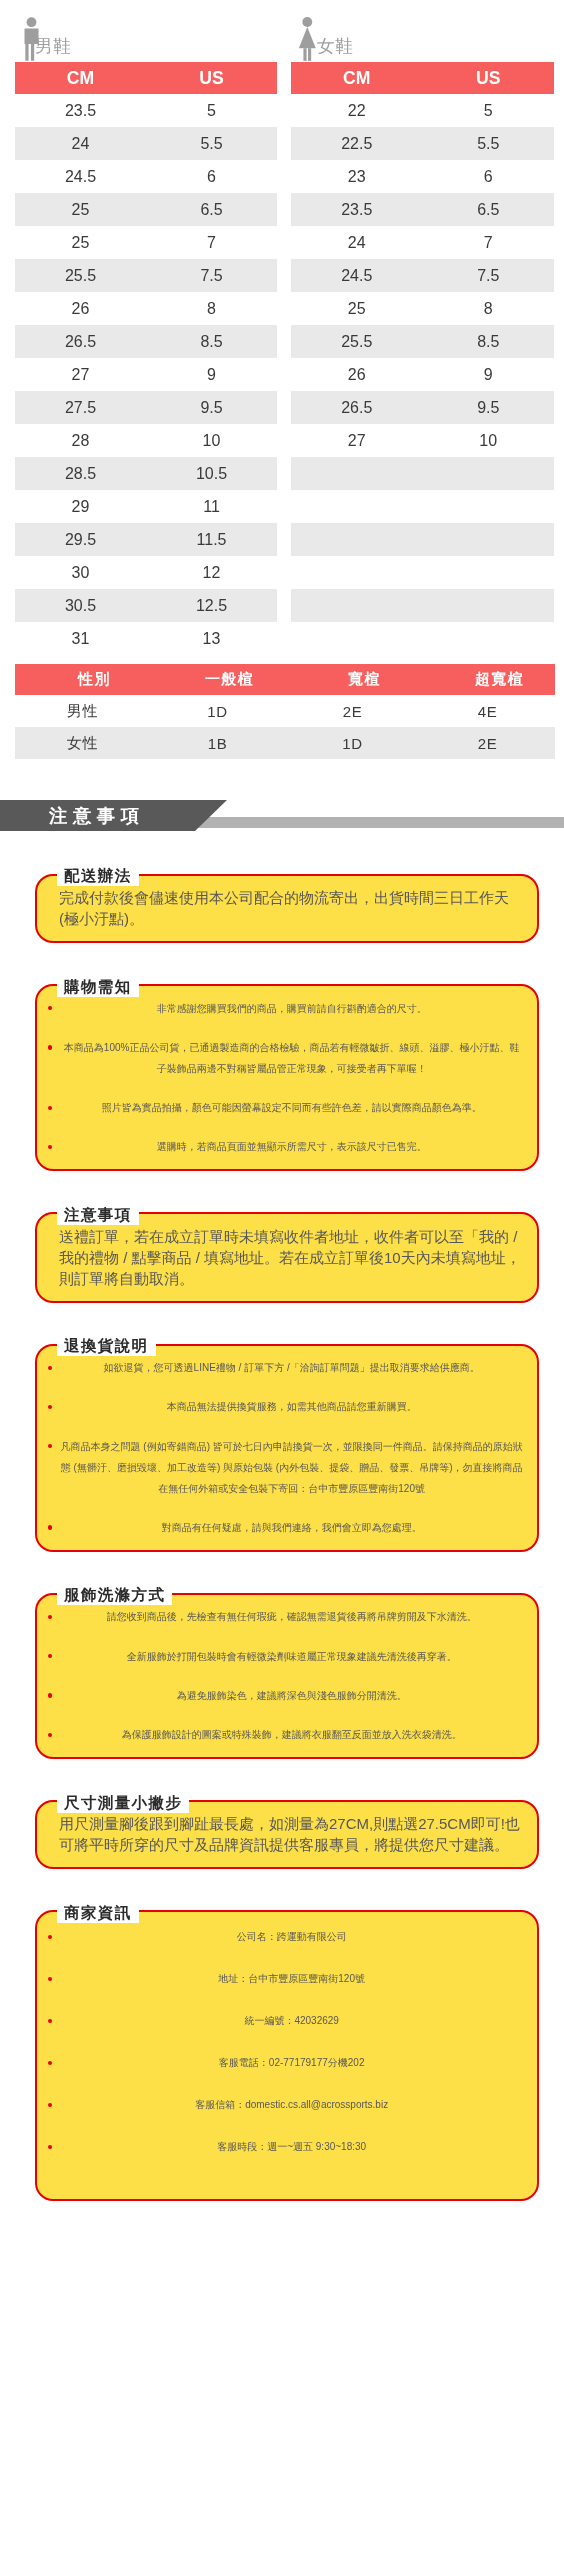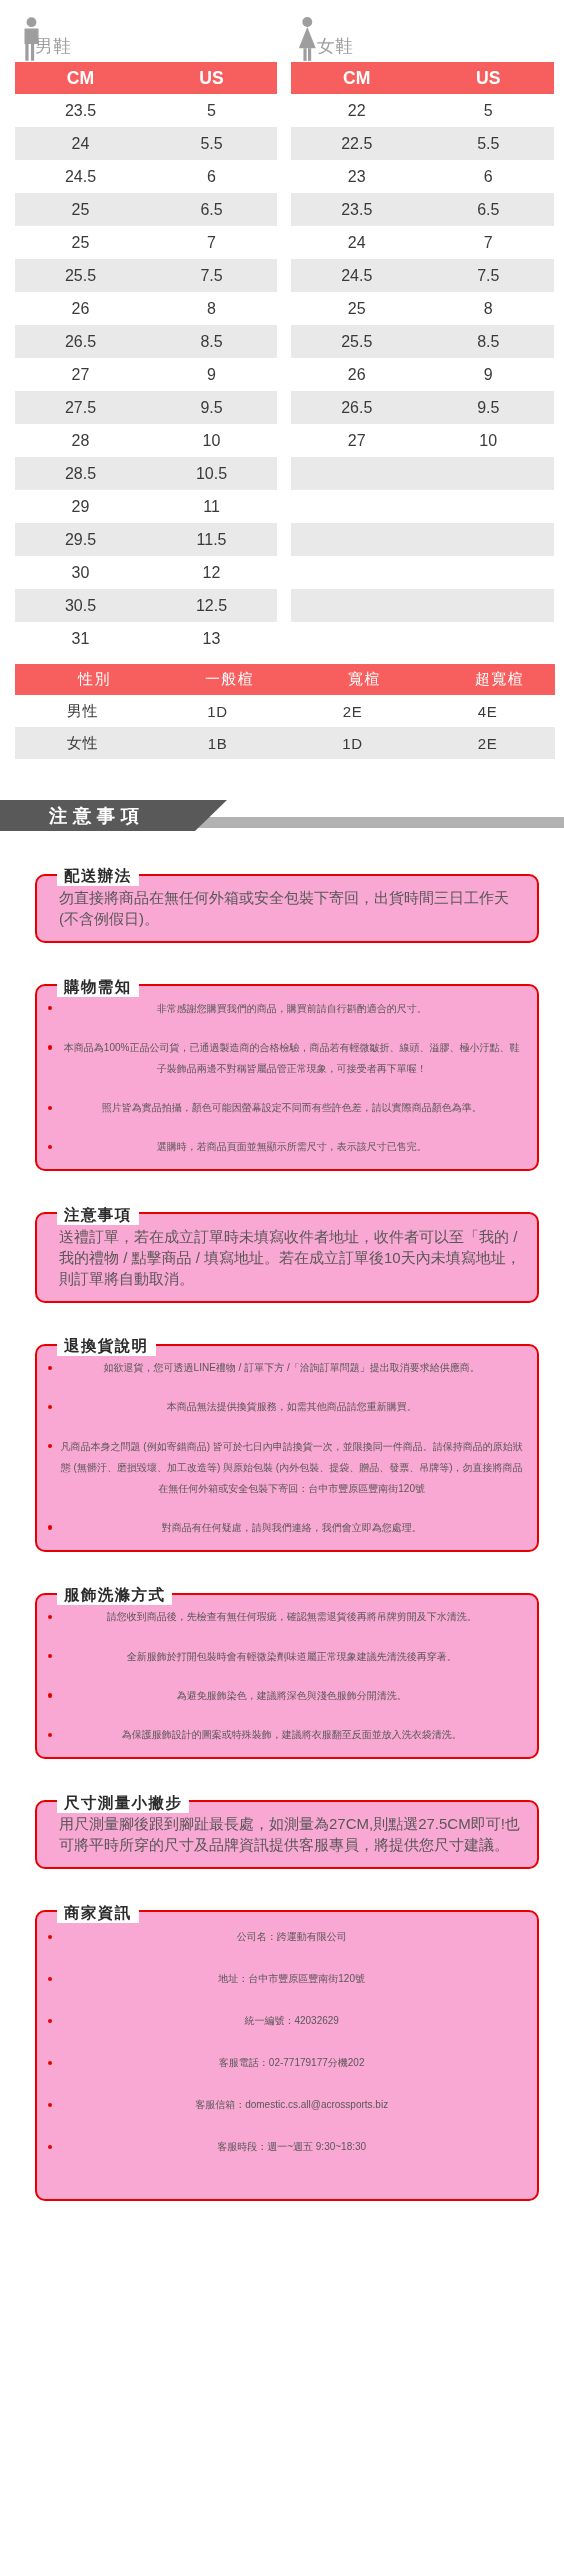--- a/index.html
+++ b/index.html
@@ -28,38 +28,38 @@
                   color:#fff;font-weight:bold;font-size:17.6px;}
   .size-table .trow{display:flex;height:33px;}
   .size-table .trow.alt{background:var(--row-gray);}
   .size-table .td{flex:1;display:flex;align-items:center;justify-content:center;
                   color:var(--num-dark);font-size:16px;}
 
   
   .width-table{position:absolute;top:664px;left:15px;width:540px;}
   .width-table .thead{display:flex;height:31px;background:var(--red-header);}
   .width-table .th{flex:1;display:flex;align-items:center;justify-content:center;
-                   color:#fff;font-weight:normal;font-size:15px;letter-spacing:1.4px;padding-left:24px;}
+                   color:#fff;font-weight:bold;font-size:15px;letter-spacing:1.4px;padding-left:24px;}
   .width-table .trow{display:flex;height:32px;}
   .width-table .trow.alt{background:var(--row-gray);}
   .width-table .td{flex:1;display:flex;align-items:center;justify-content:center;
                    color:var(--num-dark);font-size:15px;letter-spacing:0.7px;}
 
   
   .banner{position:absolute;top:800px;left:0;width:564px;height:31px;}
   .banner .ribbon{position:absolute;top:17px;left:190px;right:0;height:11.3px;background:var(--ribbon-gray);}
   .banner .tag{position:absolute;top:0;left:0;width:227px;height:31px;background:var(--banner-dark);
                clip-path:polygon(0 0,100% 0,calc(100% - 32px) 100%,0 100%);
                display:flex;align-items:center;}
   .banner .tag-label{color:#fff;font-weight:bold;font-size:18.3px;letter-spacing:5.6px;padding-left:49px;}
 
   
   .sections{position:absolute;top:874px;left:35px;width:504px;}
-  .note-box{position:relative;border:2.1px solid var(--red-border);border-radius:10px;
-            margin-bottom:41px;padding:11.3px 12.7px 12px 22px;background:#f9a8d4;}
+  .note-box{position:relative;border:2.1px solid var(--red-border);border-radius:18px;
+            margin-bottom:41px;padding:11.3px 12.7px 12px 22px;background:#fde047;}
   .note-title{position:absolute;top:-10.6px;left:20px;height:21px;line-height:21px;
               background:#fff;padding:0 7px;font-size:15.5px;font-weight:bold;
               color:var(--title-dark);letter-spacing:1.4px;white-space:nowrap;}
   .para{font-size:15px;line-height:21px;color:var(--body-gray);}
   .bullet-item{position:relative;font-size:10px;line-height:21px;color:var(--body-gray);
                margin-bottom:18.3px;text-align:center;}
   .bullet-item:last-child{margin-bottom:0;}
   .merchant .bullet-item{margin-bottom:21px;}
   .merchant{padding-top:14px;padding-bottom:21px;}
   .dot{position:absolute;left:-11.3px;top:8.5px;width:4.2px;height:4.2px;border-radius:50%;
@@ -269,21 +269,21 @@
   <div class="banner">
     <div class="ribbon"></div>
     <div class="tag">
       <span class="tag-label">注意事項</span>
     </div>
   </div>
 
   <div class="sections" id="sections">
       <div class="note-box">
         <span class="note-title">配送辦法</span>
-        <p class="para">勿直接將商品在無任何外箱或安全包裝下寄回，出貨時間三日工作天(不含例假日)。</p>
+        <p class="para">完成付款後會儘速使用本公司配合的物流寄出，出貨時間三日工作天(極小汙點)。</p>
       </div>
       <div class="note-box">
         <span class="note-title">購物需知</span>
         <div class="bullet-item"><span class="dot"></span><span>非常感謝您購買我們的商品，購買前請自行斟酌適合的尺寸。</span></div>
         <div class="bullet-item"><span class="dot"></span><span>本商品為100%正品公司貨，已通過製造商的合格檢驗，商品若有輕微皺折、線頭、溢膠、極小汙點、鞋子裝飾品兩邊不對稱皆屬品管正常現象，可接受者再下單喔！</span></div>
         <div class="bullet-item"><span class="dot"></span><span>照片皆為實品拍攝，顏色可能因螢幕設定不同而有些許色差，請以實際商品顏色為準。</span></div>
         <div class="bullet-item"><span class="dot"></span><span>選購時，若商品頁面並無顯示所需尺寸，表示該尺寸已售完。</span></div>
       </div>
       <div class="note-box">
         <span class="note-title">注意事項</span>

